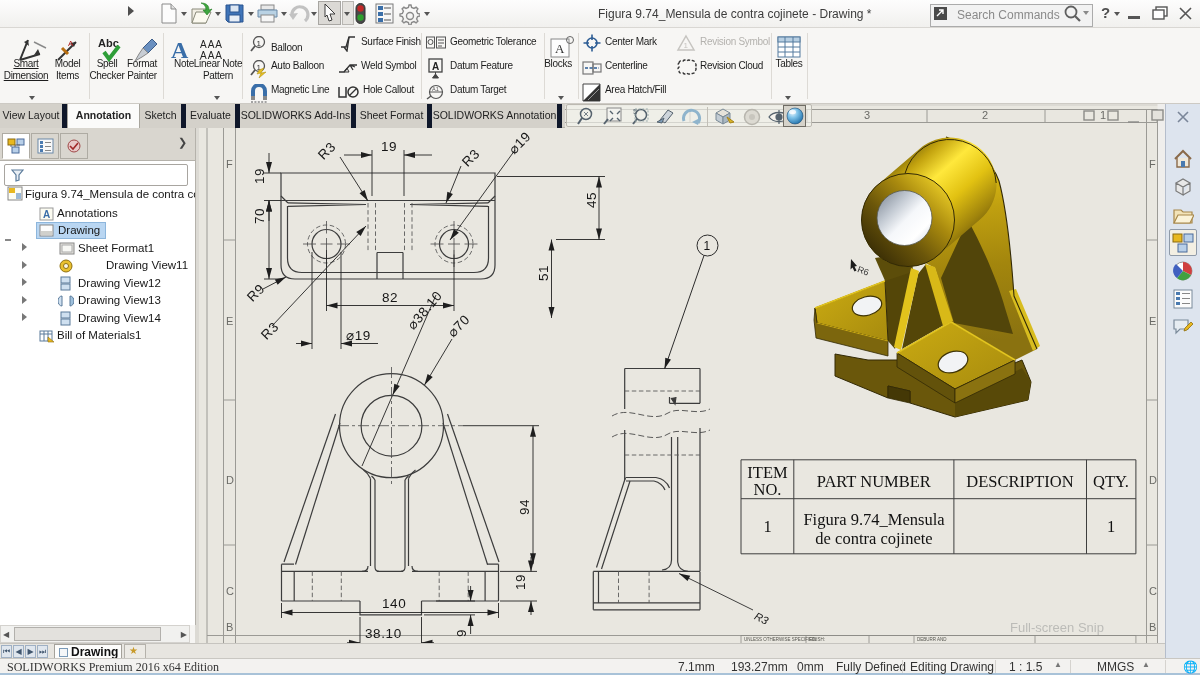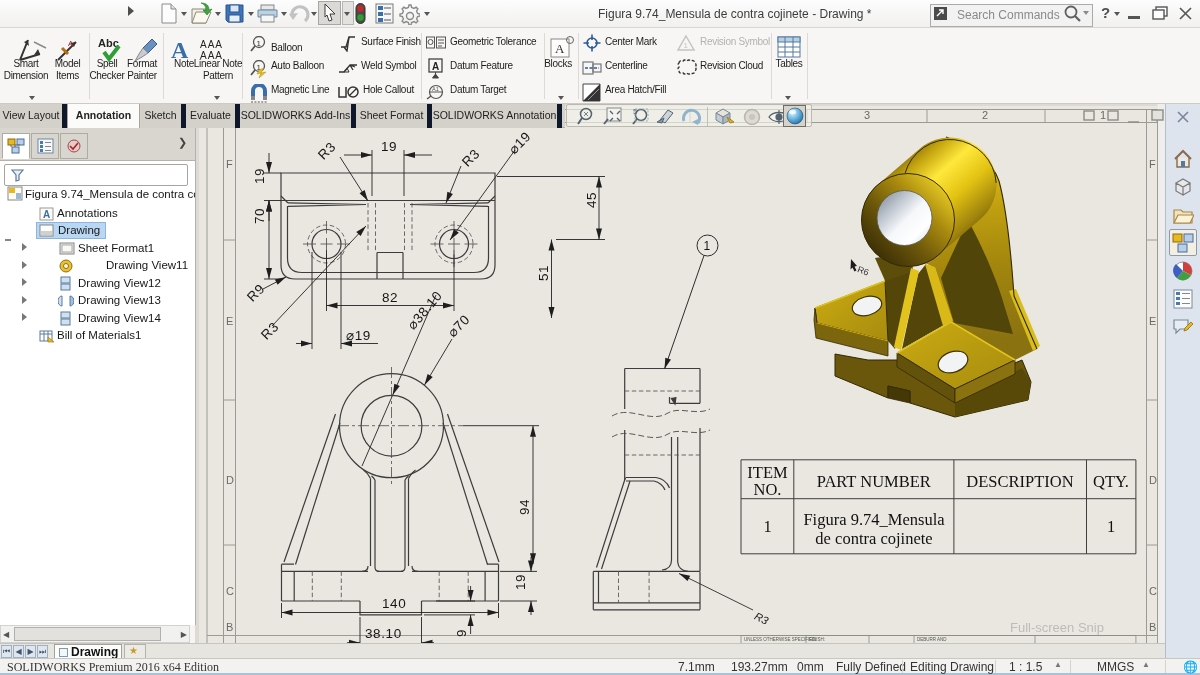--- a/index.html
+++ b/index.html
@@ -470,21 +470,21 @@
   <div class="rsep" style="left:544px;"></div>
   <div class="rsep" style="left:578px;"></div>
   <div class="rsep" style="left:771px;"></div>
   <div class="rsep" style="left:807px;"></div>
 
   <svg class="abs" style="left:14px;top:6px;" width="38" height="32" viewBox="0 0 38 32">
     <path d="M6,26 L14,6 M6,26 L26,20" stroke="#333" stroke-width="2" fill="none"></path>
     <path d="M14,6 l-4,2 l5,4 Z M26,20 l-2,-5 l-4,6 Z" fill="#333"></path>
     <path d="M20,8 L32,14" stroke="#8a8a8a" stroke-width="1.5"></path>
   </svg>
-  <div class="rlbl" style="left:0px;top:30px;width:52px;">Smart<br>Dimension</div>
+  <div class="rlbl" style="left:0px;top:30px;width:52px;text-decoration:underline;">Smart<br>Dimension</div>
   <div class="caret" style="left:29px;top:68px;"></div>
   <svg class="abs" style="left:54px;top:10px;" width="30" height="26" viewBox="0 0 30 26">
     <path d="M4,22 L22,4" stroke="#333" stroke-width="2"></path>
     <path d="M22,4 l-6,1 l4,4 Z" fill="#333"></path>
     <path d="M8,10 l6,6" stroke="#b86e10" stroke-width="3"></path>
     <text x="14" y="8" font-size="8" fill="#b02020">A</text>
   </svg>
   <div class="rlbl" style="left:42px;top:30px;width:51px;">Model<br>Items</div>
   <svg class="abs" style="left:96px;top:8px;" width="32" height="28" viewBox="0 0 32 28">
     <text x="2" y="11" font-size="11" font-weight="bold" fill="#222">Abc</text>

